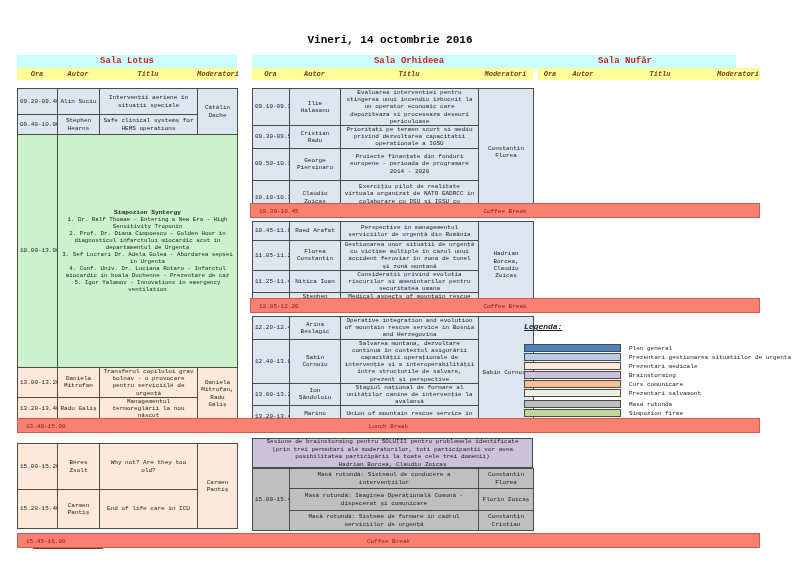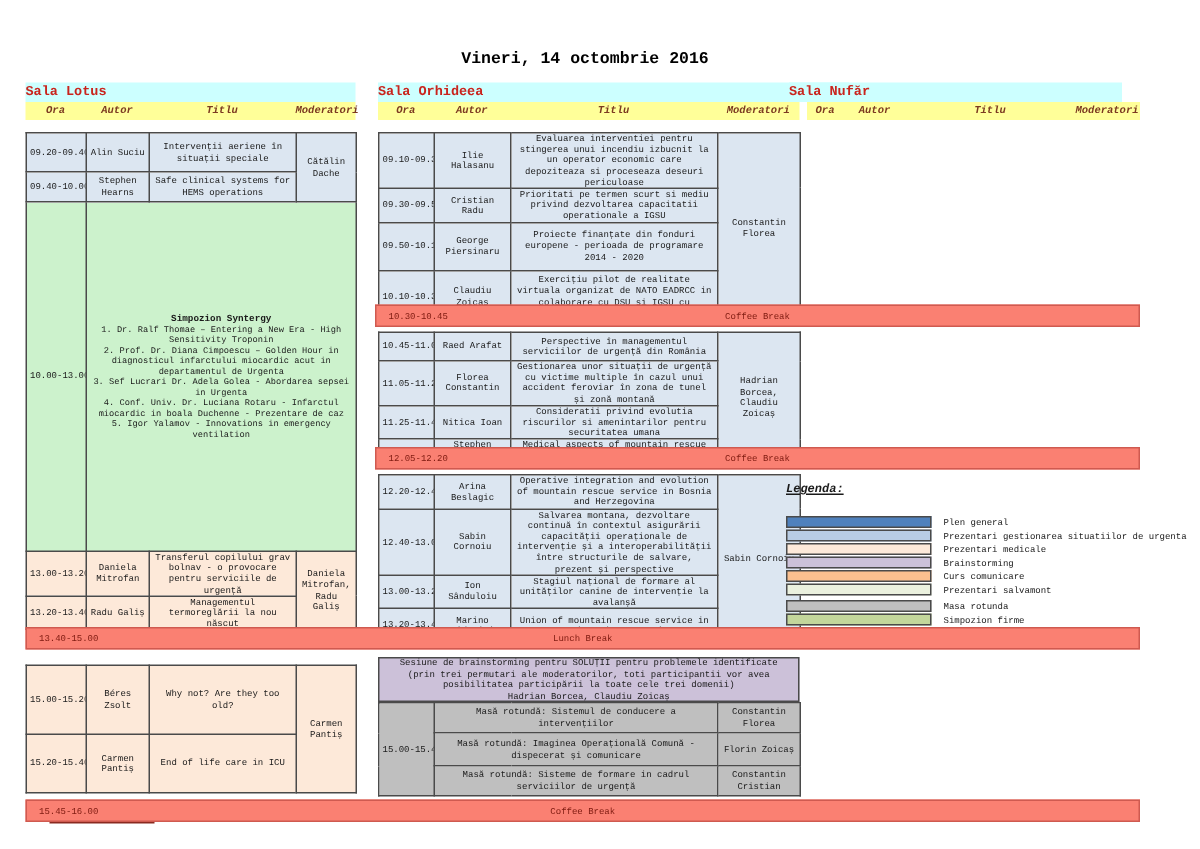--- a/index.html
+++ b/index.html
@@ -2,21 +2,21 @@
 <html style="--room_title: #C9241D; --header_band: #CCFFFF; --subheader_band: #FFFF99; --subheader_text: #7C3A21; --break_band: #FA8072; --break_text: #7E1A10; --row_blue: #DCE6F1; --row_green: #CCF2CC; --row_peach: #FDE9D9; --row_purple: #CCC1D9; --row_gray: #BFBFBF; --border: #4A4A4A;"><head>
 <meta charset="utf-8">
 <style>
   html,body{margin:0;padding:0;background:#fff;}
   .page{position:relative;width:800px;height:566px;background:#ffffff;
         font-family:Liberation Mono, monospace;color:#1a1a1a;overflow:hidden;}
   .title{position:absolute;left:0;top:34px;width:780px;text-align:center;
          font-size:11px;font-weight:bold;color:#000;}
   .room-head{position:absolute;height:13px;background:var(--header_band);
              color:var(--room_title);font-weight:bold;font-size:9px;
-             text-align:left;line-height:13px;}
+             text-align:center;line-height:13px;}
   .col-head{position:absolute;height:12px;background:var(--subheader_band);display:flex;}
   .col-head span{display:block;font-size:7px;font-weight:bold;font-style:italic;
                  color:var(--subheader_text);text-align:center;line-height:12px;}
   table.sched{position:absolute;border-collapse:collapse;table-layout:fixed;
               font-size:6px;}
   .sched td{border:1px solid var(--border);text-align:center;vertical-align:middle;
             padding:0 2px;line-height:1.2;overflow:hidden;}
   .sched td.ora{white-space:nowrap;}
   tr.r-blue td{background:var(--row_blue);}
   tr.r-green td{background:var(--row_green);}
@@ -268,21 +268,21 @@
     </tr>
   </tbody>
     </table>
 
   <div class="band" style="left:17px;top:533px;width:743px">
     <span class="ora">15.45-16.00</span>
     <span class="lbl">Coffee Break</span>
   </div>
   <div class="tick"></div>
 
-  <div class="room-head" style="left:526px;top:55px;width:222px">Sala Nufăr</div>
+  <div class="room-head" style="left:514px;top:55px;width:222px">Sala Nufăr</div>
   <div class="col-head" style="left:538px;top:68px;width:222px">
     <span style="width:24px">Ora</span>
     <span style="width:42px">Autor</span>
     <span style="width:112px">Titlu</span>
     <span style="width:44px">Moderatori</span>
   </div>
 
   <div class="legend">
     <div class="legend-title">Legenda:</div>
     <div class="legend-row">

